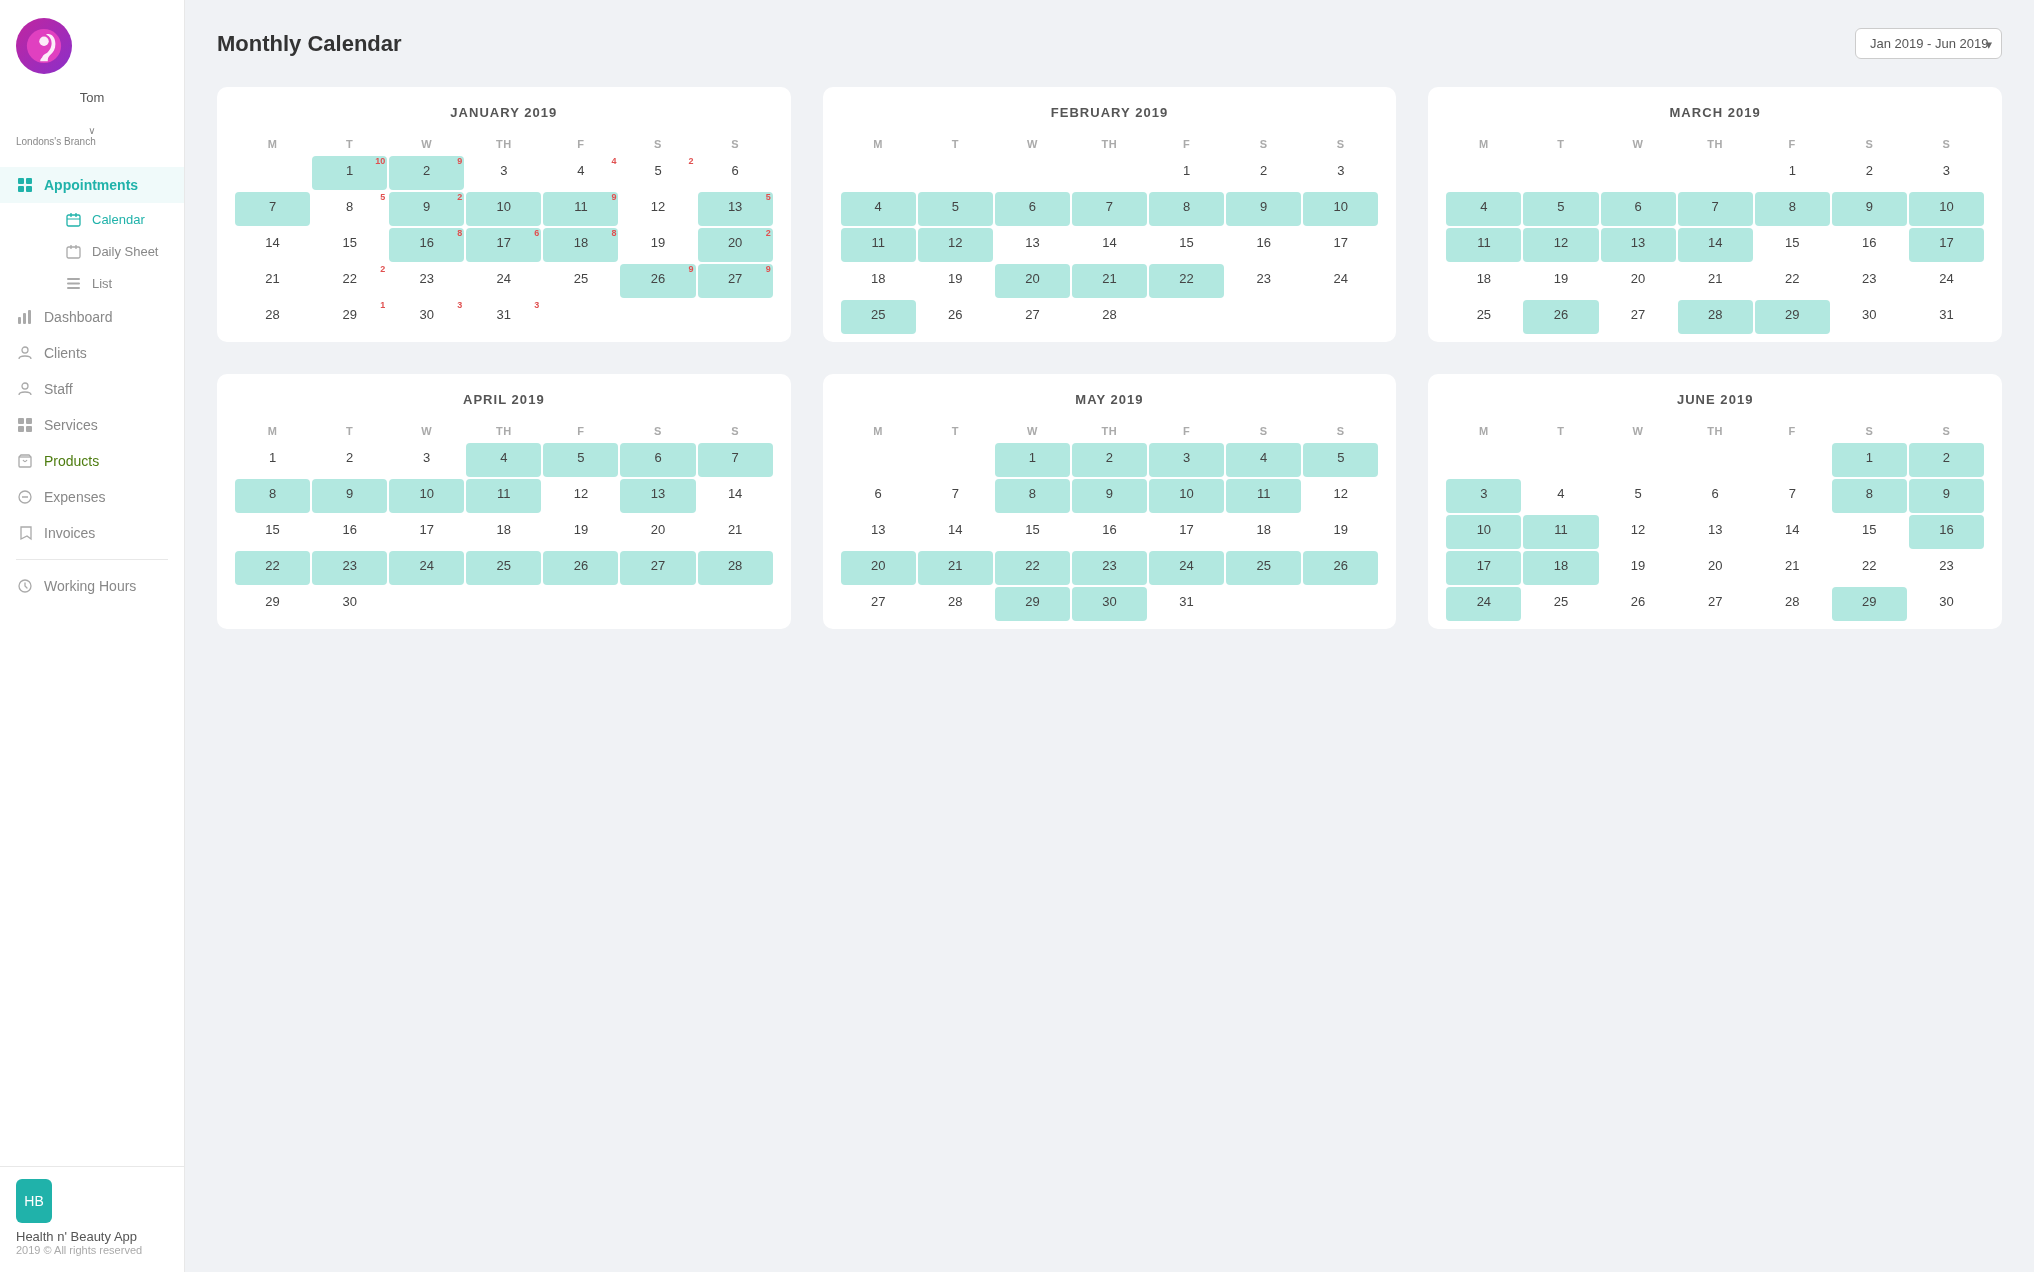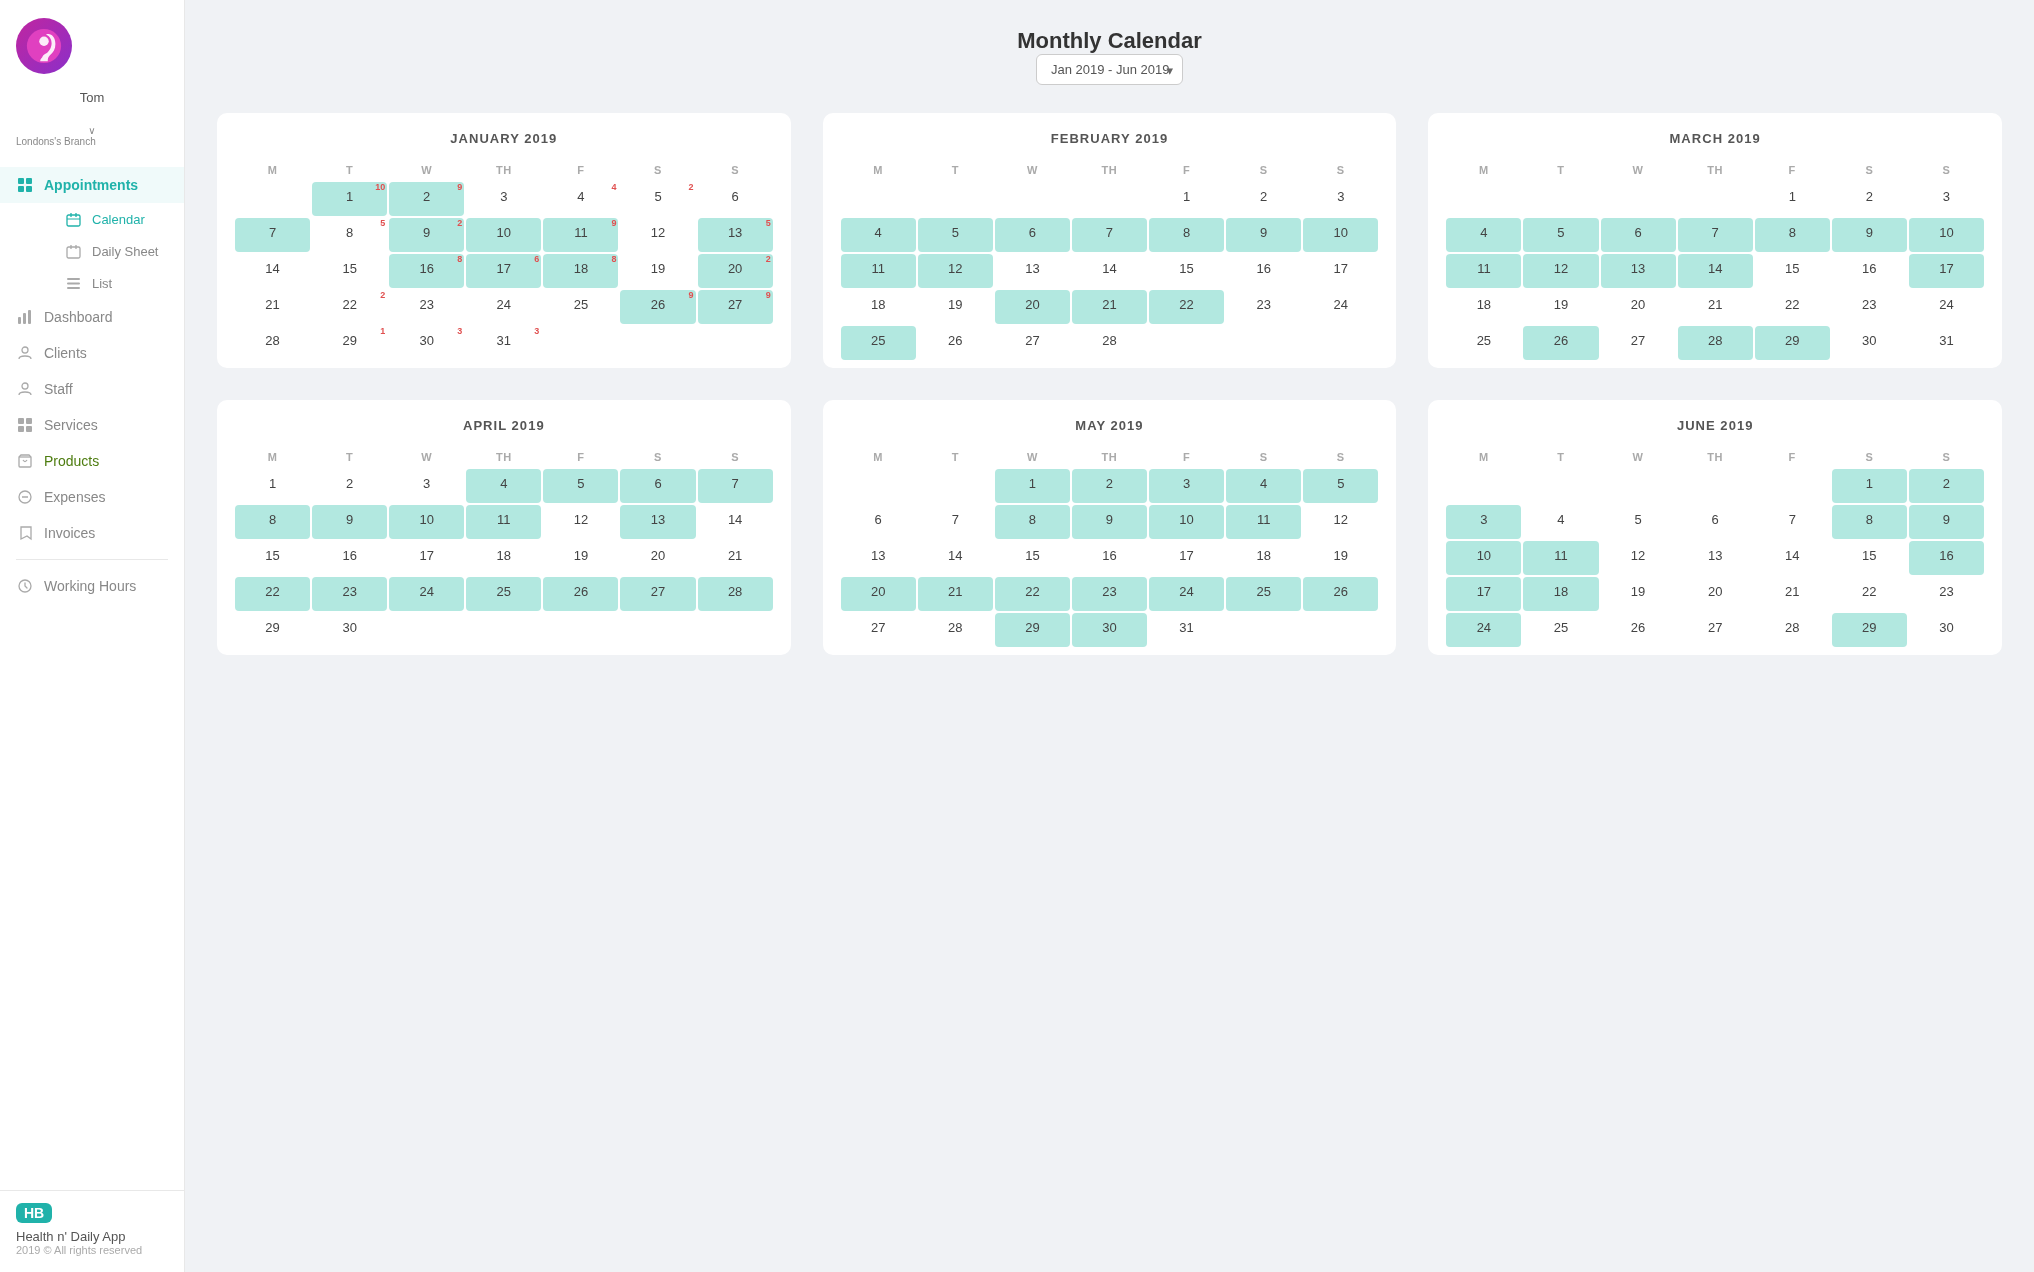--- a/index.html
+++ b/index.html
@@ -53,36 +53,36 @@
     .nav-icon { width: 18px; height: 18px; display: flex; align-items: center; justify-content: center; flex-shrink: 0; }
     .nav-sub { padding-left: 64px; }
     .nav-sub .nav-item { font-size: 13px; padding: 7px 16px 7px 0; color: #555; }
     .nav-sub .nav-item.sub-active { color: #20b2aa; }
     .sidebar-divider { border: none; border-top: 1px solid #e8e8e8; margin: 8px 16px; }
     .sidebar-footer {
       padding: 12px 16px 16px 16px;
       border-top: 1px solid #e8e8e8;
     }
     .footer-logo-box {
-      width: 36px; height: 20px; background: #20b2aa; border-radius: 6px;
+      width: 36px; height: 44px; background: #20b2aa; border-radius: 6px;
       display: flex; align-items: center; justify-content: center;
-      color: #fff; font-weight: 700; font-size: 14px; margin-bottom: 6px;
+      color: #fff; font-weight: 400; font-size: 14px; margin-bottom: 6px;
     }
     .footer-app-name { font-size: 13px; color: #555; font-weight: 500; }
     .footer-copy { font-size: 11px; color: #aaa; }
 
     
     #main {
       flex: 1;
       overflow-y: auto;
       background: #f0f2f5;
       padding: 28px 32px 32px 32px;
     }
     .main-header {
-      display: flex; align-items: center; justify-content: space-between; margin-bottom: 28px; flex-direction: column;
+      display: flex; align-items: center; justify-content: space-between; margin-bottom: 28px;
     }
     .main-title { font-size: 22px; font-weight: 600; color: #333; }
     .date-range-select {
       border: 1px solid #ccc; border-radius: 6px; padding: 7px 12px 7px 14px;
       font-size: 13px; color: #555; background: #fff; appearance: none;
       cursor: pointer; position: relative;
     }
     .date-range-wrapper { position: relative; display: inline-block; }
     .date-range-wrapper::after {
       content: '▾'; position: absolute; right: 10px; top: 50%; transform: translateY(-50%);
@@ -288,21 +288,21 @@
           <circle cx="8" cy="8" r="6" stroke="#aaa" stroke-width="1.3"></circle>
           <path d="M8 5 L8 8 L10 10" stroke="#aaa" stroke-width="1.3" stroke-linecap="round"></path>
         </svg>
       </span>
       <span style="color:#888;">Working Hours</span>
     </div>
   </div>
 
   <div class="sidebar-footer">
     <div class="footer-logo-box">HB</div>
-    <div class="footer-app-name">Health n' Daily App</div>
+    <div class="footer-app-name">Health n' Beauty App</div>
     <div class="footer-copy">2019 © All rights reserved</div>
   </div>
 </div>
 
 <div id="main">
   <div class="main-header">
     <h1 class="main-title">Monthly Calendar</h1>
     <div class="date-range-wrapper">
       <select class="date-range-select">
         <option>Jan 2019 - Jun 2019</option>

